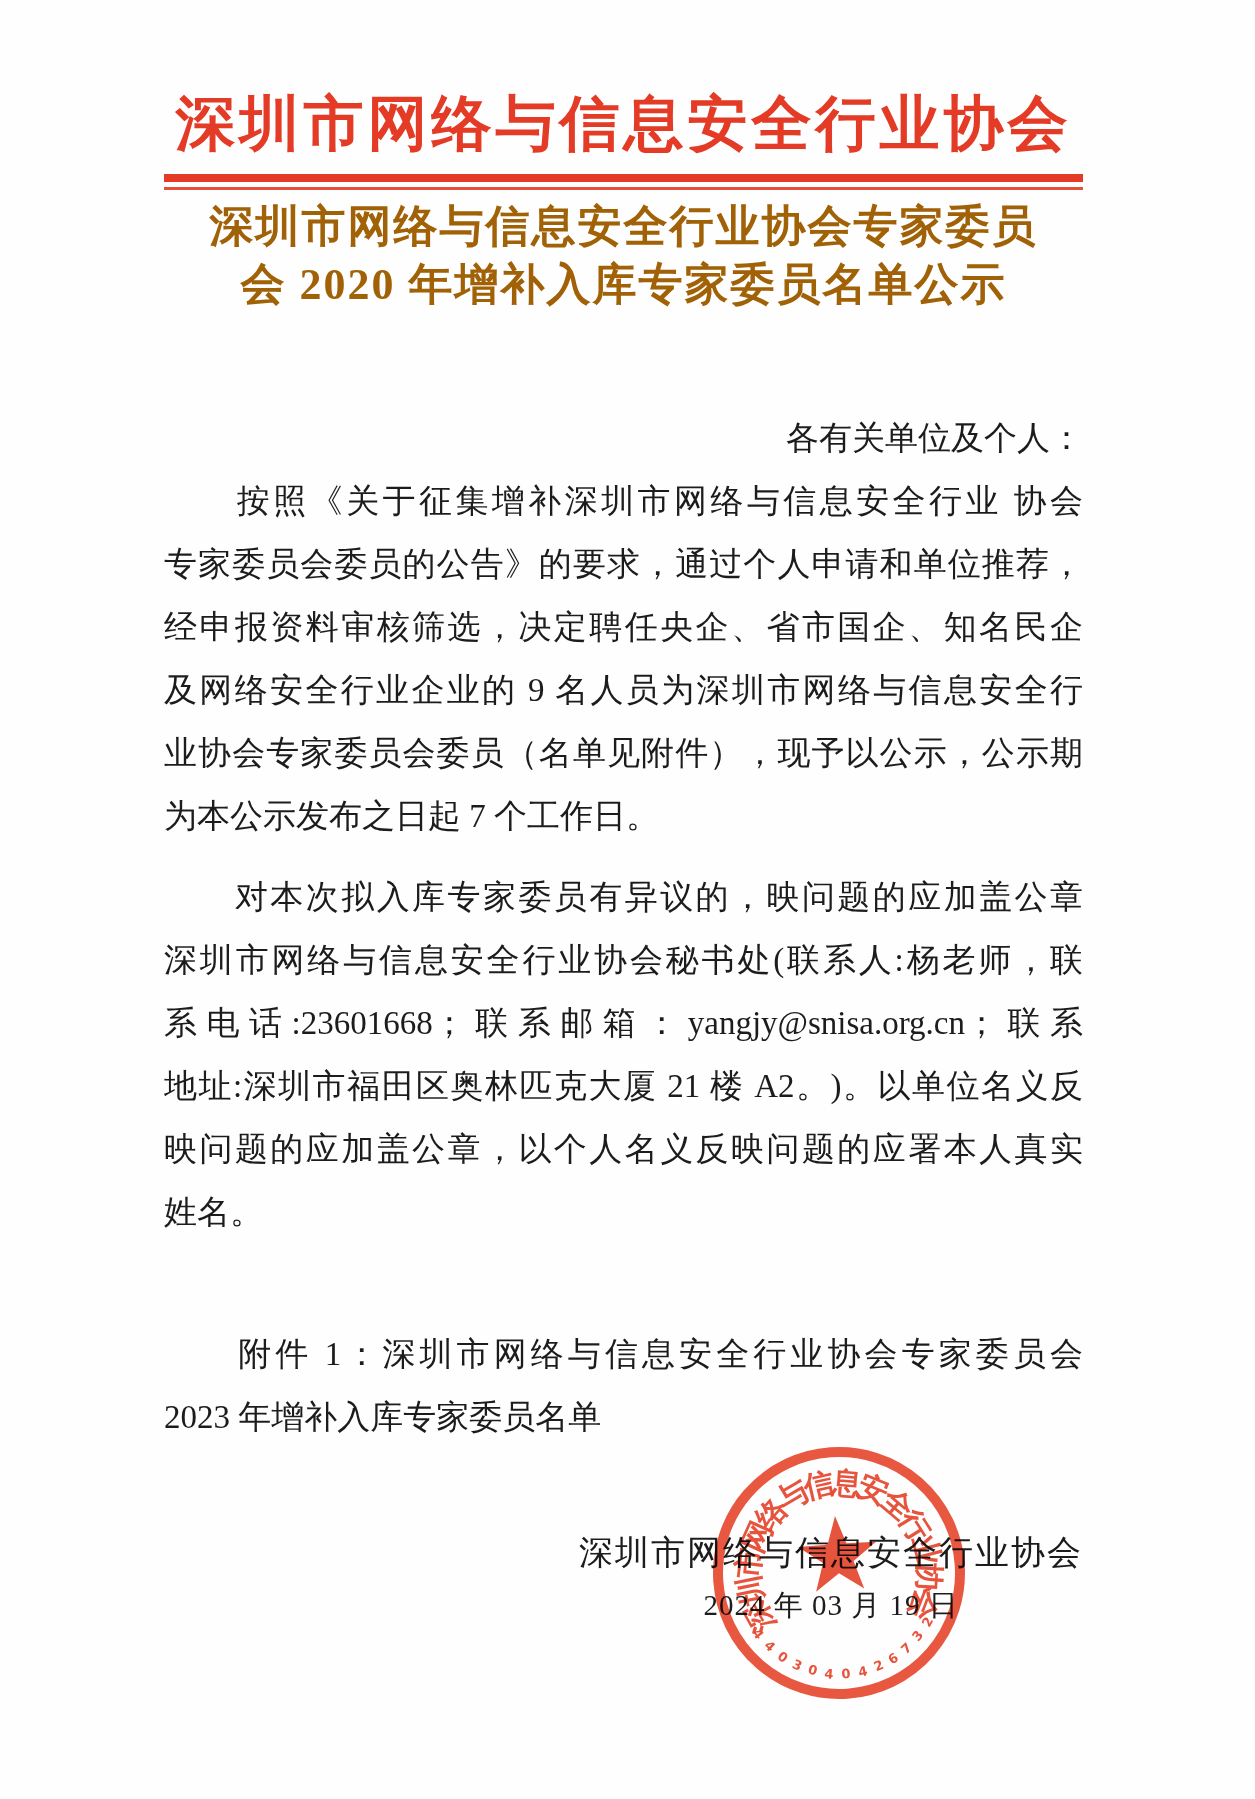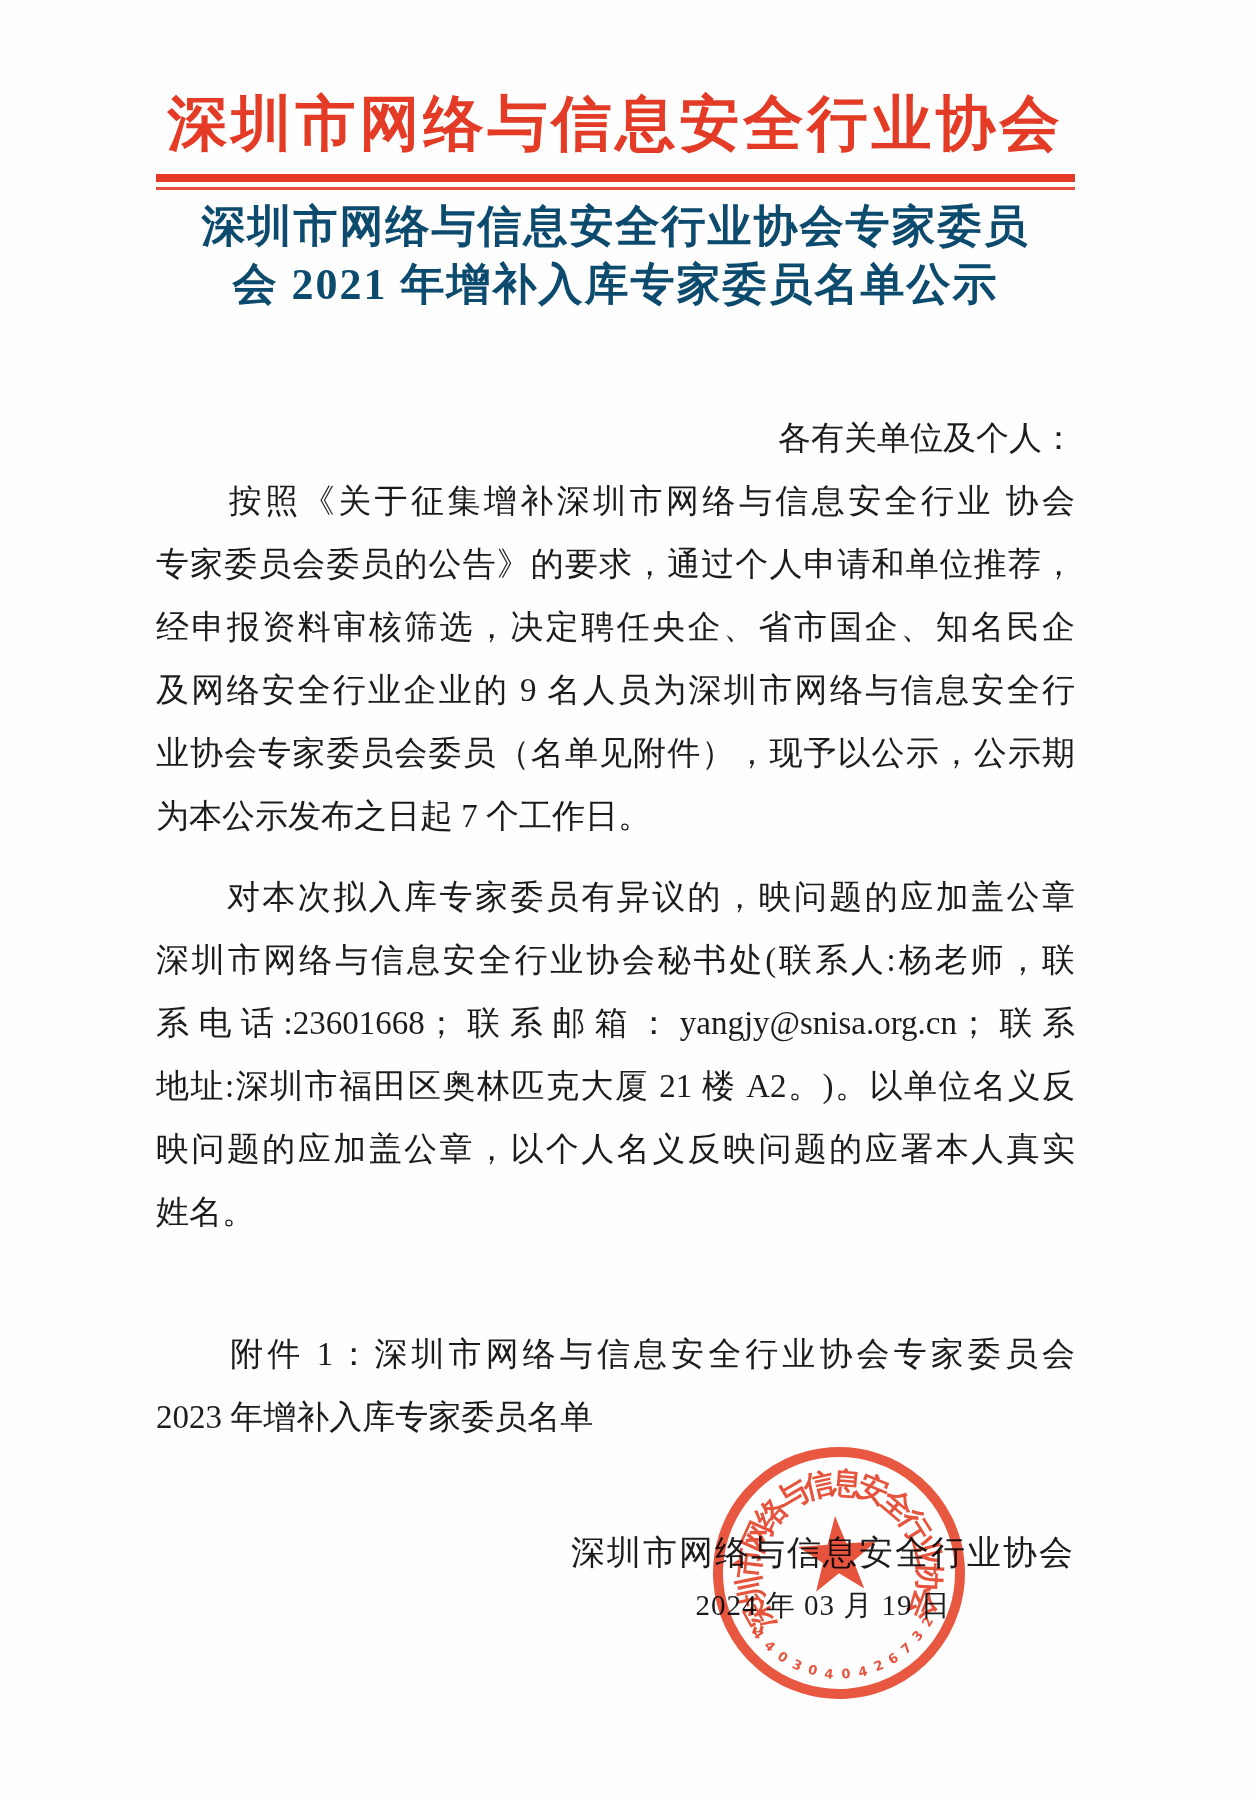--- a/index.html
+++ b/index.html
@@ -4,39 +4,39 @@
 <style>
   html,body{margin:0;padding:0;background:#ffffff;}
   .page{
     position:relative;
     width:1255px;height:1799px;
     background:#fefefe;
     overflow:hidden;
     font-family:"Liberation Serif","DejaVu Serif",serif;
   }
   .content{
-    position:absolute;left:156px;top:0;width:919px;
+    position:absolute;left:164px;top:0;width:919px;
   }
   
   .org-name{
     margin-top:88px;
     font-size:60px;font-weight:bold;line-height:72px;
     letter-spacing:4px;text-align:center;
     color:#e33b25;
     white-space:nowrap;
   }
   .rule{margin-top:14px;}
   .rule-thick{height:8px;background:#e33b25;}
   .rule-gap{height:5px;}
   .rule-thin{height:3px;background:#e5503c;}
   
   .doc-title{
     margin:8px 0 0 0;
     font-size:44px;font-weight:bold;line-height:58px;
-    letter-spacing:2px;text-align:center;color:#0c4a6e;
+    letter-spacing:2px;text-align:center;color:#a16207;
   }
   .doc-title .line{text-align:center;}
   
   .body-text{
     font-size:33px;line-height:63px;color:#1c1c1c;
   }
   .salutation{margin-top:93px;text-align:right;}
   .para .line{
     text-align:justify;
     text-align-last:justify;
@@ -88,21 +88,21 @@
 
     <div class="org-name">深圳市网络与信息安全行业协会</div>
     <div class="rule">
       <div class="rule-thick"></div>
       <div class="rule-gap"></div>
       <div class="rule-thin"></div>
     </div>
 
     <div class="doc-title">
         <div class="line">深圳市网络与信息安全行业协会专家委员</div>
-        <div class="line">会 2021 年增补入库专家委员名单公示</div>
+        <div class="line">会 2020 年增补入库专家委员名单公示</div>
       </div>
 
     <div class="body-text">
       <div class="salutation">各有关单位及个人：</div>
       <div class="para para-1">
           <div class="line">　　按照《关于征集增补深圳市网络与信息安全行业 协会</div>
           <div class="line">专家委员会委员的公告》的要求，通过个人申请和单位推荐，</div>
           <div class="line">经申报资料审核筛选，决定聘任央企、省市国企、知名民企</div>
           <div class="line">及网络安全行业企业的 9 名人员为深圳市网络与信息安全行</div>
           <div class="line">业协会专家委员会委员（名单见附件），现予以公示，公示期</div>

